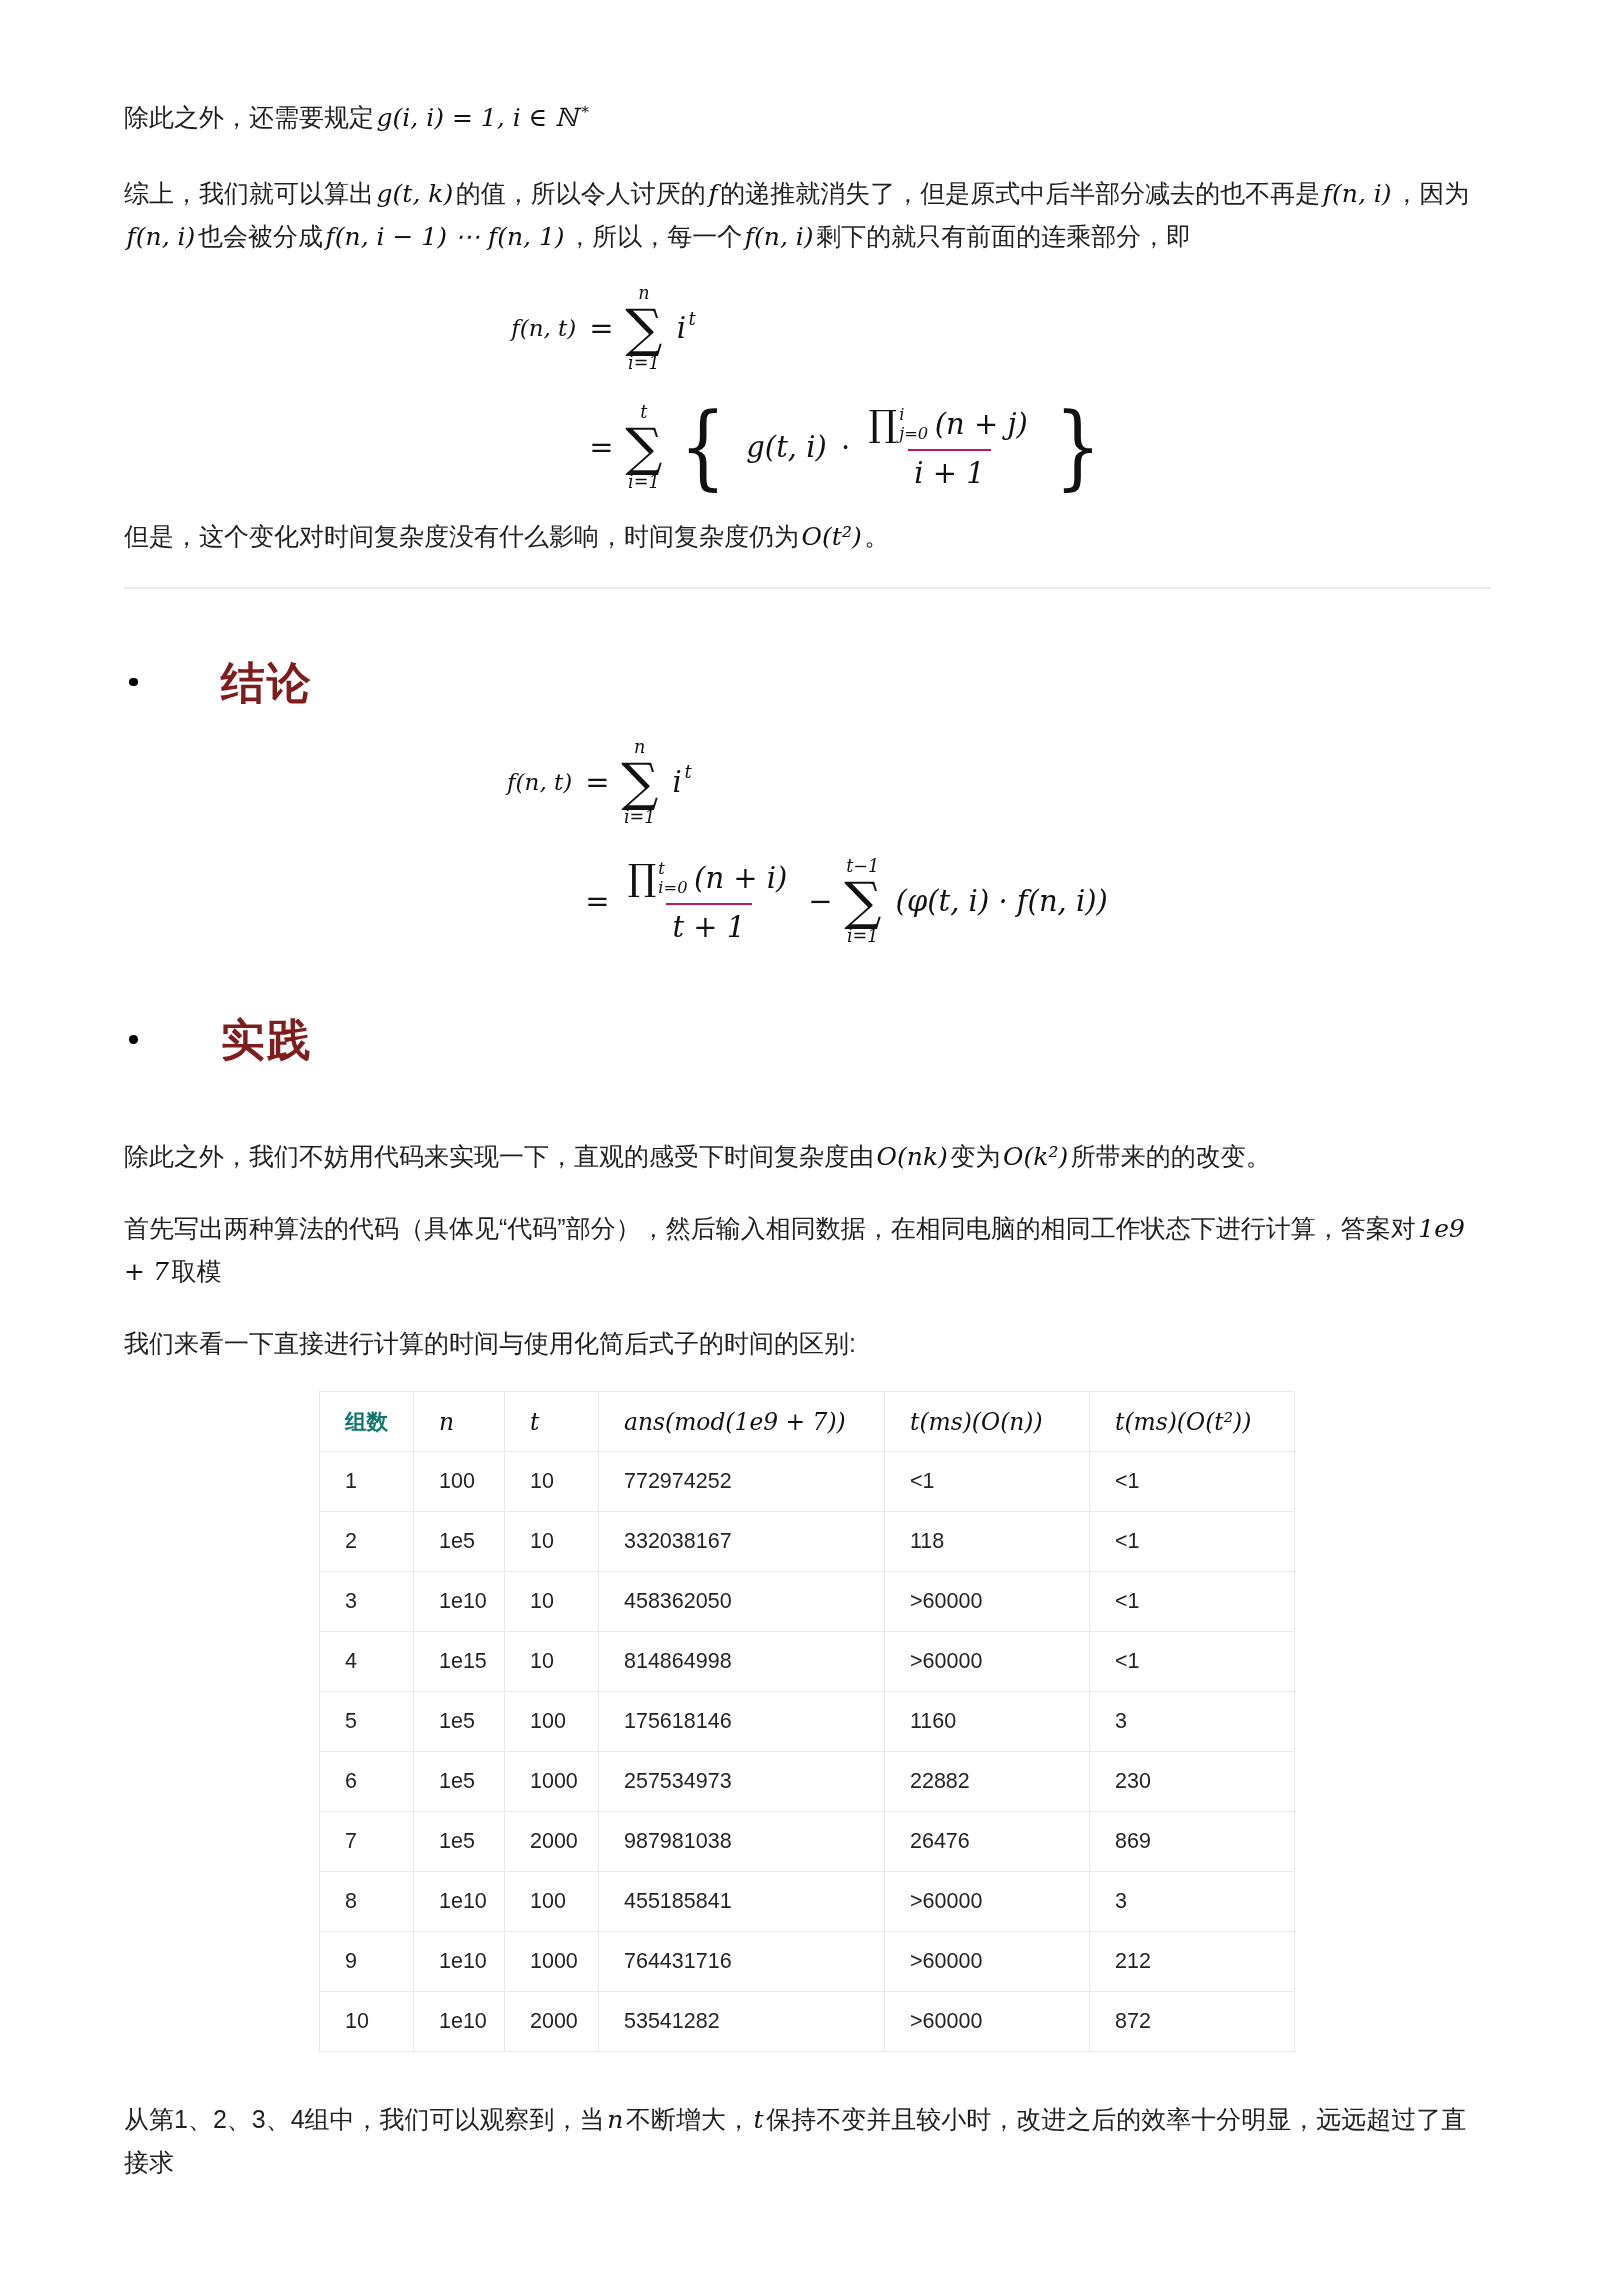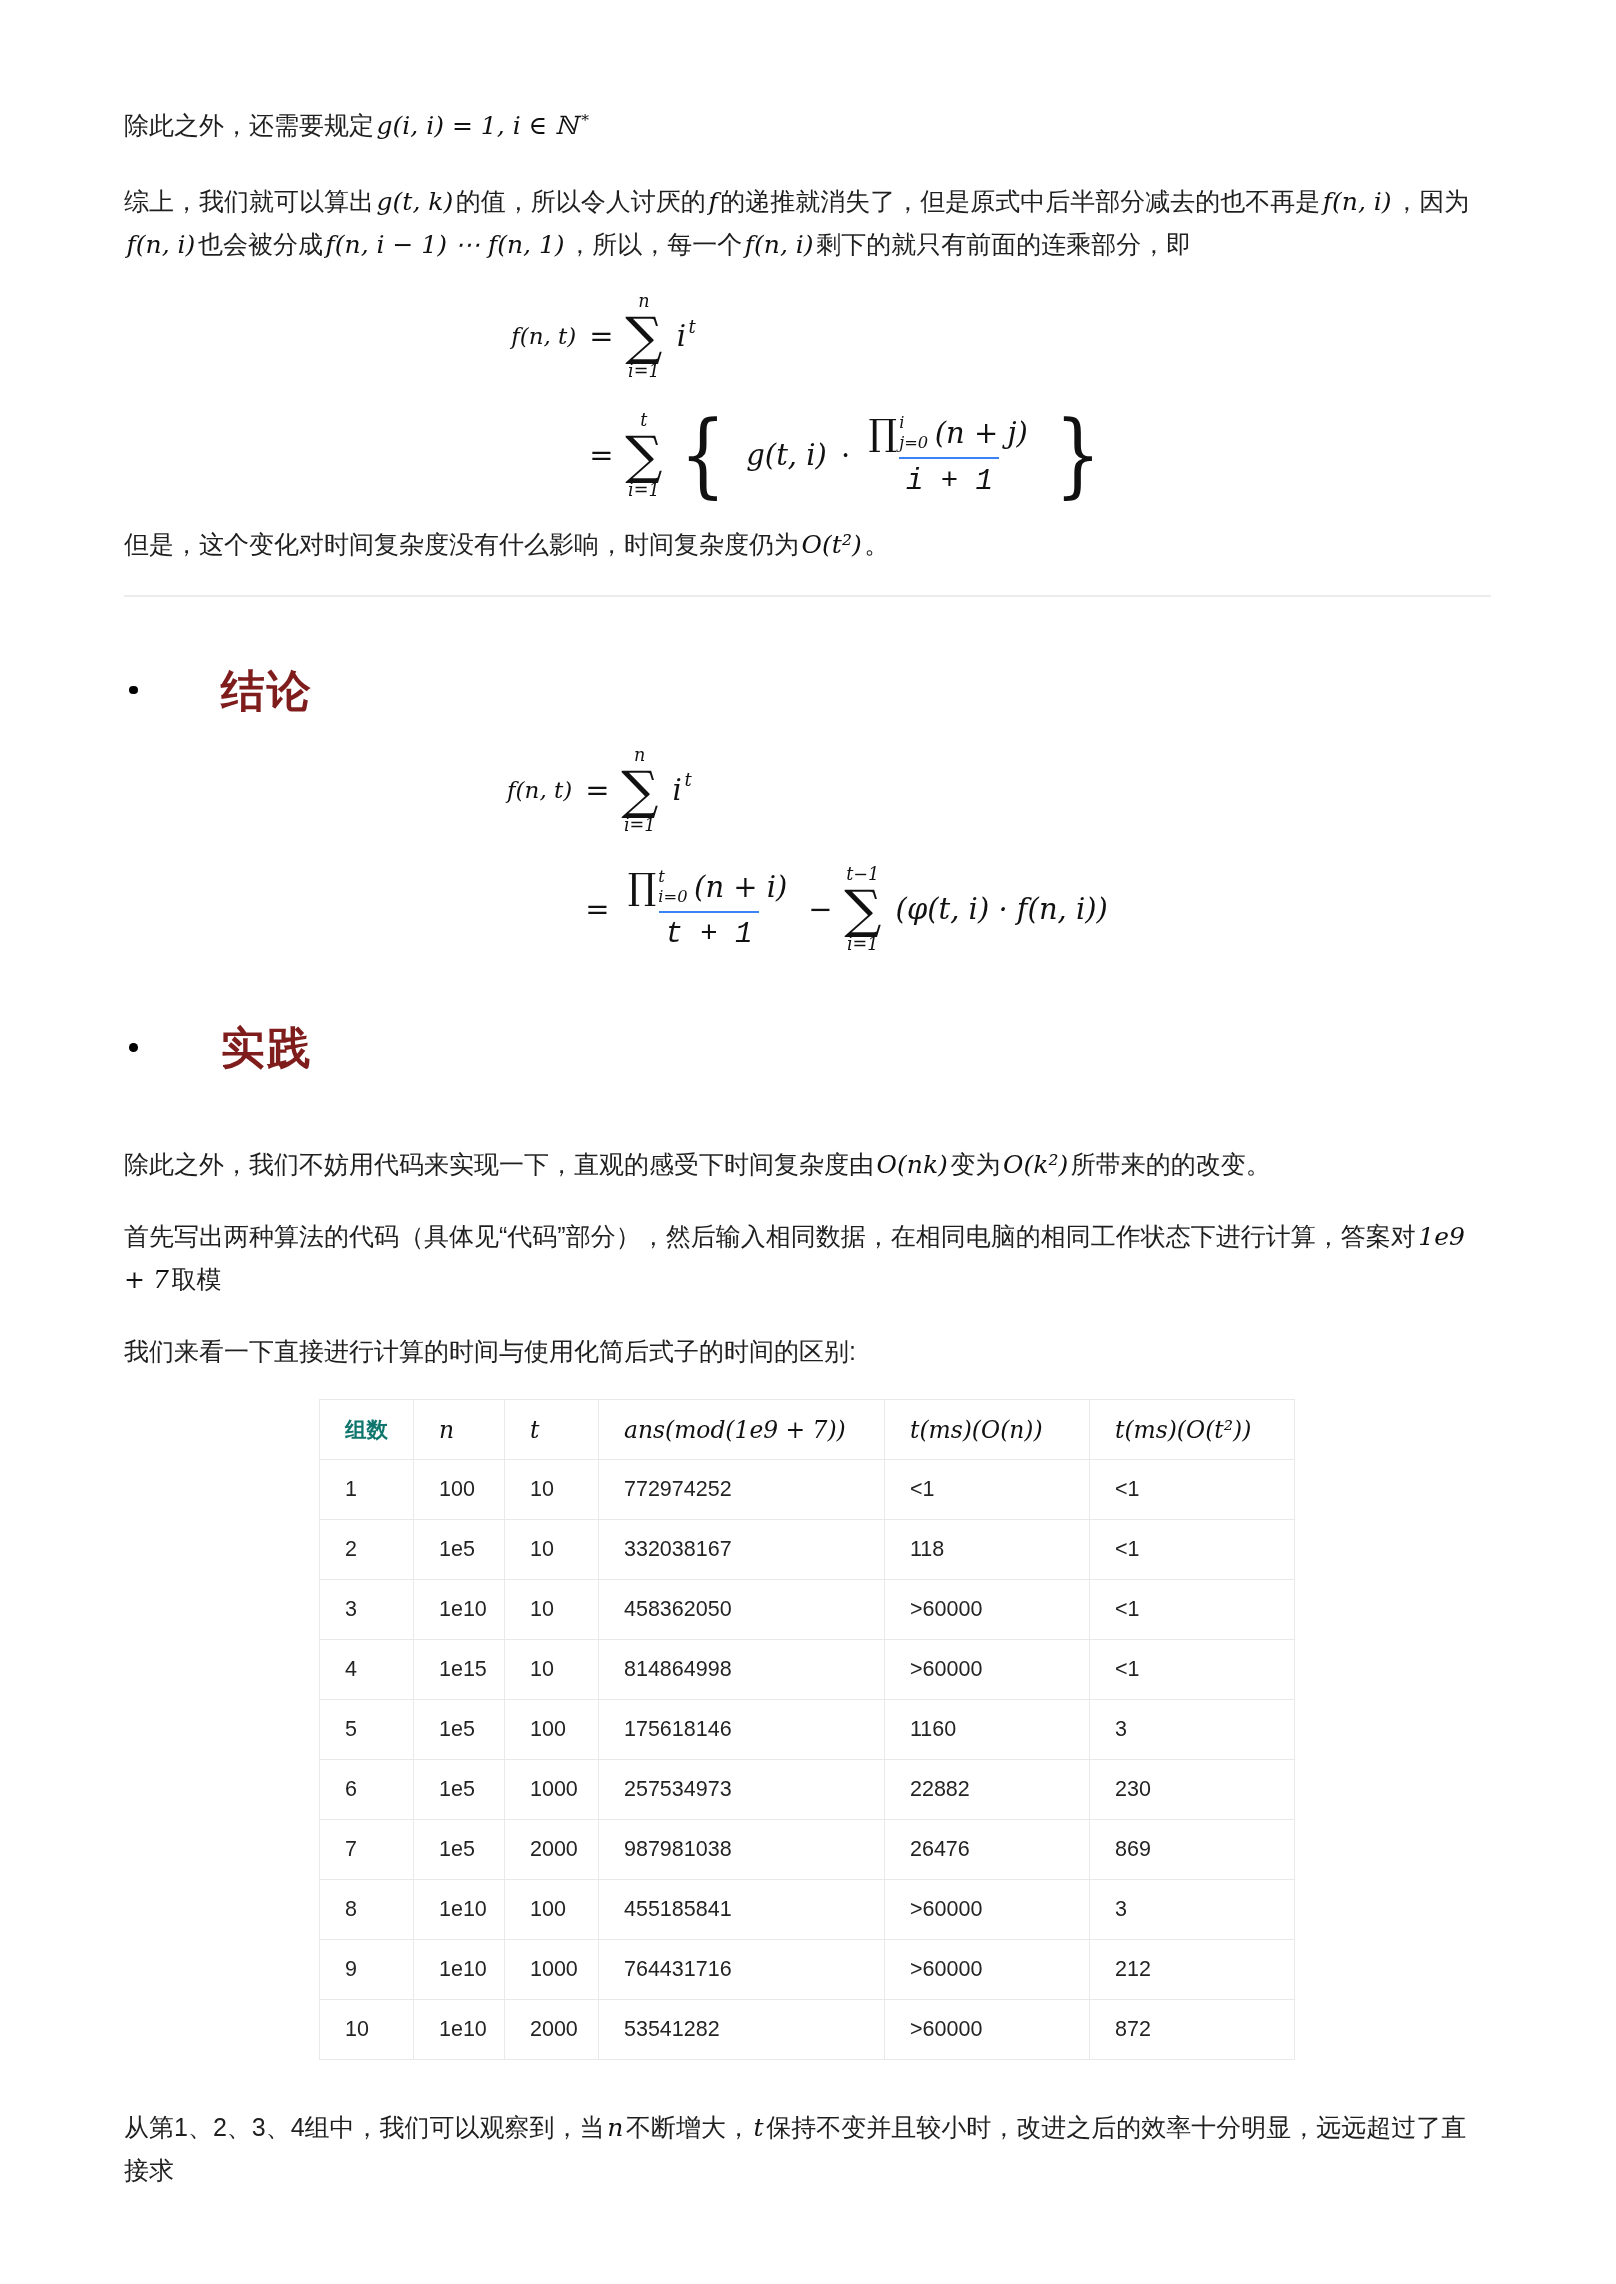--- a/index.html
+++ b/index.html
@@ -1,37 +1,37 @@
 <!DOCTYPE html>
 <html style="font-size:10.4px"><head>
 <meta charset="utf-8">
 <style>
   html,body{margin:0;padding:0;background:#ffffff;}
   body{width:1617px;min-height:2284px;font-family:"Liberation Sans","DejaVu Sans",sans-serif;color:#1f1f1f;}
   .page{padding:96px 126px 143px 124px;}
 
   .para{font-size:25px;line-height:43px;margin:29px 0 0 0;color:#1f1f1f;}
-  .para:first-child{margin-top:8px;}
+  .para:first-child{margin-top:0;}
   .cn{font-family:"Liberation Sans","DejaVu Sans",sans-serif;}
   .im{font-family:"DejaVu Serif","Liberation Serif",serif;font-style:italic;padding:0 2.6px;color:#111;}
   .seg-sup{font-size:0.62em;position:relative;top:-0.55em;padding:0 0.7px;}
 
   .math-block{display:flex;justify-content:center;margin-top:26px;color:#111;}
   .eqn{display:grid;grid-template-columns:auto auto;column-gap:10.4px;row-gap:30px;align-items:center;font-size:29px;}
   .eq-l{justify-self:end;font-size:23px;}
   .eq-r{display:flex;align-items:center;gap:11.7px;}
   .rel{font-family:"DejaVu Serif","Liberation Serif",serif;font-style:normal;font-size:29px;}
   .bigop{display:inline-flex;flex-direction:column;align-items:center;}
   .bigop .lim{font-family:"DejaVu Serif","Liberation Serif",serif;font-style:italic;font-size:17.6px;line-height:1.05;}
   .bigop .op{font-family:"DejaVu Serif","Liberation Serif",serif;font-style:normal;font-size:52px;line-height:0.85;margin:3.9px 0;}
   .ibase{display:inline-flex;align-items:flex-start;}
   .ibase .sup{font-size:18px;position:relative;top:-3.9px;font-family:"DejaVu Serif","Liberation Serif",serif;font-style:italic;}
   .frac{display:inline-flex;flex-direction:column;align-items:center;}
   .frac .num{display:flex;align-items:center;gap:3.9px;padding:0 6.5px 5.2px 6.5px;}
-  .frac .den{border-top:2px solid #3b82f6;padding:5.2px 6.5px 0 6.5px;font-family:Liberation Mono, monospace;}
+  .frac .den{border-top:2px solid #be185d;padding:5.2px 6.5px 0 6.5px;}
   .prodwrap{display:inline-flex;align-items:center;}
   .op2{font-family:"DejaVu Serif","Liberation Serif",serif;font-style:normal;font-size:36px;line-height:1;}
   .stack{display:inline-flex;flex-direction:column;font-size:16.3px;line-height:1.2;font-family:"DejaVu Serif","Liberation Serif",serif;font-style:italic;margin-left:2px;}
   .brace{font-family:"DejaVu Serif","Liberation Serif",serif;font-style:normal;font-size:91px;font-weight:300;line-height:0.9;transform:scaleX(0.8);}
   .dotop{font-family:"DejaVu Serif","Liberation Serif",serif;font-size:29px;}
 
   .hr{height:1.3px;background:#ececec;border:none;margin:29px 0 0 0;}
 
   .heading-row{display:flex;align-items:center;margin-top:64px;}
   .bullet-dot{width:8.5px;height:8.5px;border-radius:50%;background:#000;margin-left:5.2px;flex:0 0 auto;}

